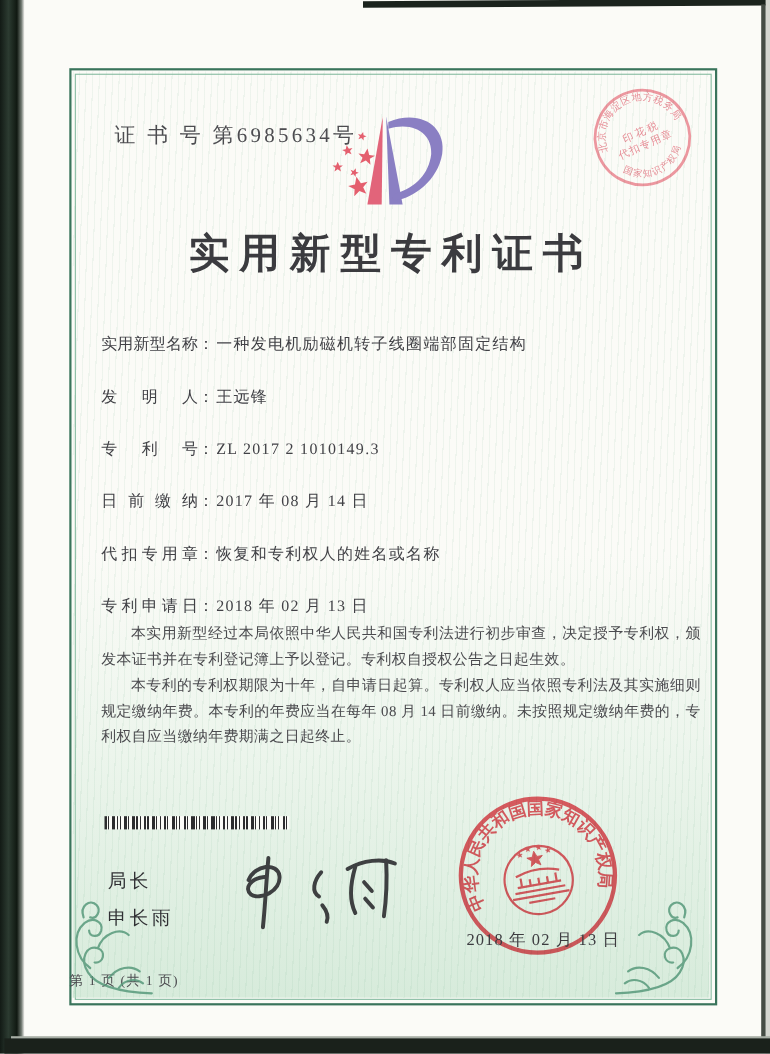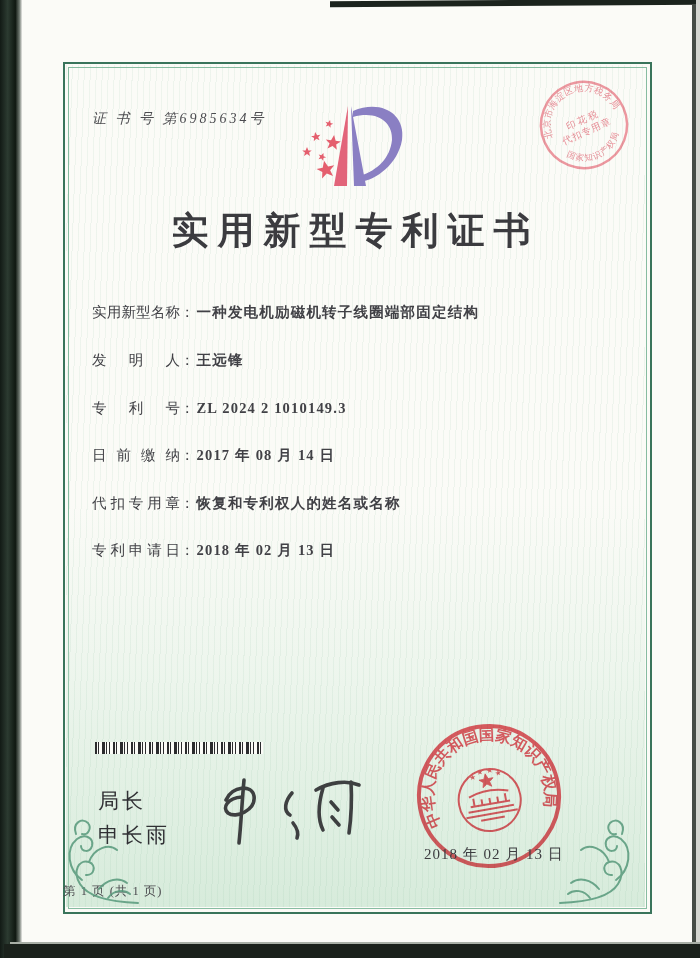--- a/index.html
+++ b/index.html
@@ -18,34 +18,34 @@
   .bottom-band{position:absolute;left:4px;right:0;bottom:0;height:14px;background:#1a211b;}
   .bottom-pale{position:absolute;left:10px;right:0;bottom:13px;height:3px;background:#a8afa6;}
   
   .frame{position:absolute;left:63px;top:62px;width:585px;height:848px;border:2px solid #39745b;}
   .frame-inner{position:absolute;inset:3px;border:1px solid #87bca1;}
   .tint{position:absolute;left:66px;top:65px;width:579px;height:842px;pointer-events:none;
     background:
       repeating-linear-gradient(92deg, rgba(120,180,145,.10) 0 1px, rgba(120,180,145,0) 1px 6px),
       linear-gradient(180deg, rgba(214,238,222,0) 0%, rgba(214,238,222,0) 52%, rgba(206,233,214,.30) 72%, rgba(185,222,196,.55) 100%);}
   
-  .certno{position:absolute;left:92px;top:110px;font-size:14px;letter-spacing:3px;color:#4c4c50;font-style:italic;}
+  .certno{position:absolute;left:104px;top:110px;font-size:19px;letter-spacing:3px;color:#4c4c50;}
   .title{position:absolute;left:63px;top:206px;width:585px;text-align:center;
     font-size:37px;font-weight:600;letter-spacing:9px;color:#3b3b3f;font-family:Liberation Serif, serif;}
   .frow{position:absolute;left:92px;white-space:nowrap;font-size:14.5px;color:#414146;}
   .flabel{display:inline-block;width:88px;text-align:justify;text-align-last:justify;vertical-align:bottom;font-family:Liberation Mono, monospace;}
   .fcolon{display:inline-block;}
-  .fvalue{letter-spacing:1.2px;margin-left:2px;font-weight:bold;}
+  .fvalue{letter-spacing:1.2px;margin-left:2px;}
   .bodytext{position:absolute;left:92px;top:564px;width:545px;font-size:13.5px;line-height:23.5px;
     color:#4a4a4e;letter-spacing:.4px;text-align:justify;}
   .bodytext p{margin:0;text-indent:2em;}
   .barcode{position:absolute;left:95px;top:742px;width:168px;height:12px;
     background:repeating-linear-gradient(90deg,#2c2c2e 0 2px,#fbfbf7 2px 3px,#2c2c2e 3px 4px,#fbfbf7 4px 7px,#2c2c2e 7px 10px,#fbfbf7 10px 11px,#2c2c2e 11px 12px,#fbfbf7 12px 14px,#2c2c2e 14px 15px,#fbfbf7 15px 18px);}
   .officer{position:absolute;left:98px;top:784px;font-family:"Liberation Sans","DejaVu Sans",sans-serif;
-    font-size:21px;color:#303034;letter-spacing:3px;line-height:34px;font-weight:500;}
+    font-size:17px;color:#303034;letter-spacing:3px;line-height:34px;font-weight:500;}
   .issue-date{position:absolute;left:424px;top:845px;font-size:15px;color:#3c3c40;letter-spacing:1px;z-index:6;}
   .pagefoot{position:absolute;left:63px;top:883px;width:585px;text-align:left;font-size:12.5px;color:#4c4c50;letter-spacing:1px;}
   
   .logo{position:absolute;left:296px;top:98px;}
   .taxstamp{position:absolute;left:534px;top:75px;opacity:.88;mix-blend-mode:multiply;}
   .bigseal{position:absolute;left:409px;top:716px;opacity:.9;mix-blend-mode:multiply;z-index:5;}
   .signature{position:absolute;left:200px;top:773px;z-index:4;}
   .flourish{position:absolute;z-index:2;}
   .flourish.left{left:58px;top:810px;}
   .flourish.right{left:558px;top:810px;transform:scaleX(-1);}
@@ -126,33 +126,35 @@
 
 <div class="title">实用新型专利证书</div>
 
 <div class="frow" style="top:303px">
   <span class="flabel">实用新型名称</span><span class="fcolon">：</span><span class="fvalue">一种发电机励磁机转子线圈端部固定结构</span>
 </div>
 <div class="frow" style="top:351px">
   <span class="flabel">发明人</span><span class="fcolon">：</span><span class="fvalue">王远锋</span>
 </div>
 <div class="frow" style="top:399px">
-  <span class="flabel">专利号</span><span class="fcolon">：</span><span class="fvalue">ZL 2024 2 1010149.3</span>
+  <span class="flabel">专利号</span><span class="fcolon">：</span><span class="fvalue">ZL 2017 2 1010149.3</span>
 </div>
 <div class="frow" style="top:446px">
   <span class="flabel">日前缴纳</span><span class="fcolon">：</span><span class="fvalue">2017 年 08 月 14 日</span>
 </div>
 <div class="frow" style="top:494px">
   <span class="flabel">代扣专用章</span><span class="fcolon">：</span><span class="fvalue">恢复和专利权人的姓名或名称</span>
 </div>
 <div class="frow" style="top:541px">
   <span class="flabel">专利申请日</span><span class="fcolon">：</span><span class="fvalue">2018 年 02 月 13 日</span>
 </div>
 
 <div class="bodytext">
+  <p>本实用新型经过本局依照中华人民共和国专利法进行初步审查，决定授予专利权，颁发本证书并在专利登记簿上予以登记。专利权自授权公告之日起生效。</p>
+  <p>本专利的专利权期限为十年，自申请日起算。专利权人应当依照专利法及其实施细则规定缴纳年费。本专利的年费应当在每年 08 月 14 日前缴纳。未按照规定缴纳年费的，专利权自应当缴纳年费期满之日起终止。</p>
 </div>
 
 <div class="barcode"></div>
 
 <div class="officer">
   <div>局长</div>
   <div>申长雨</div>
 </div>
 
 <svg class="signature" width="175" height="75" viewBox="0 0 175 75">

